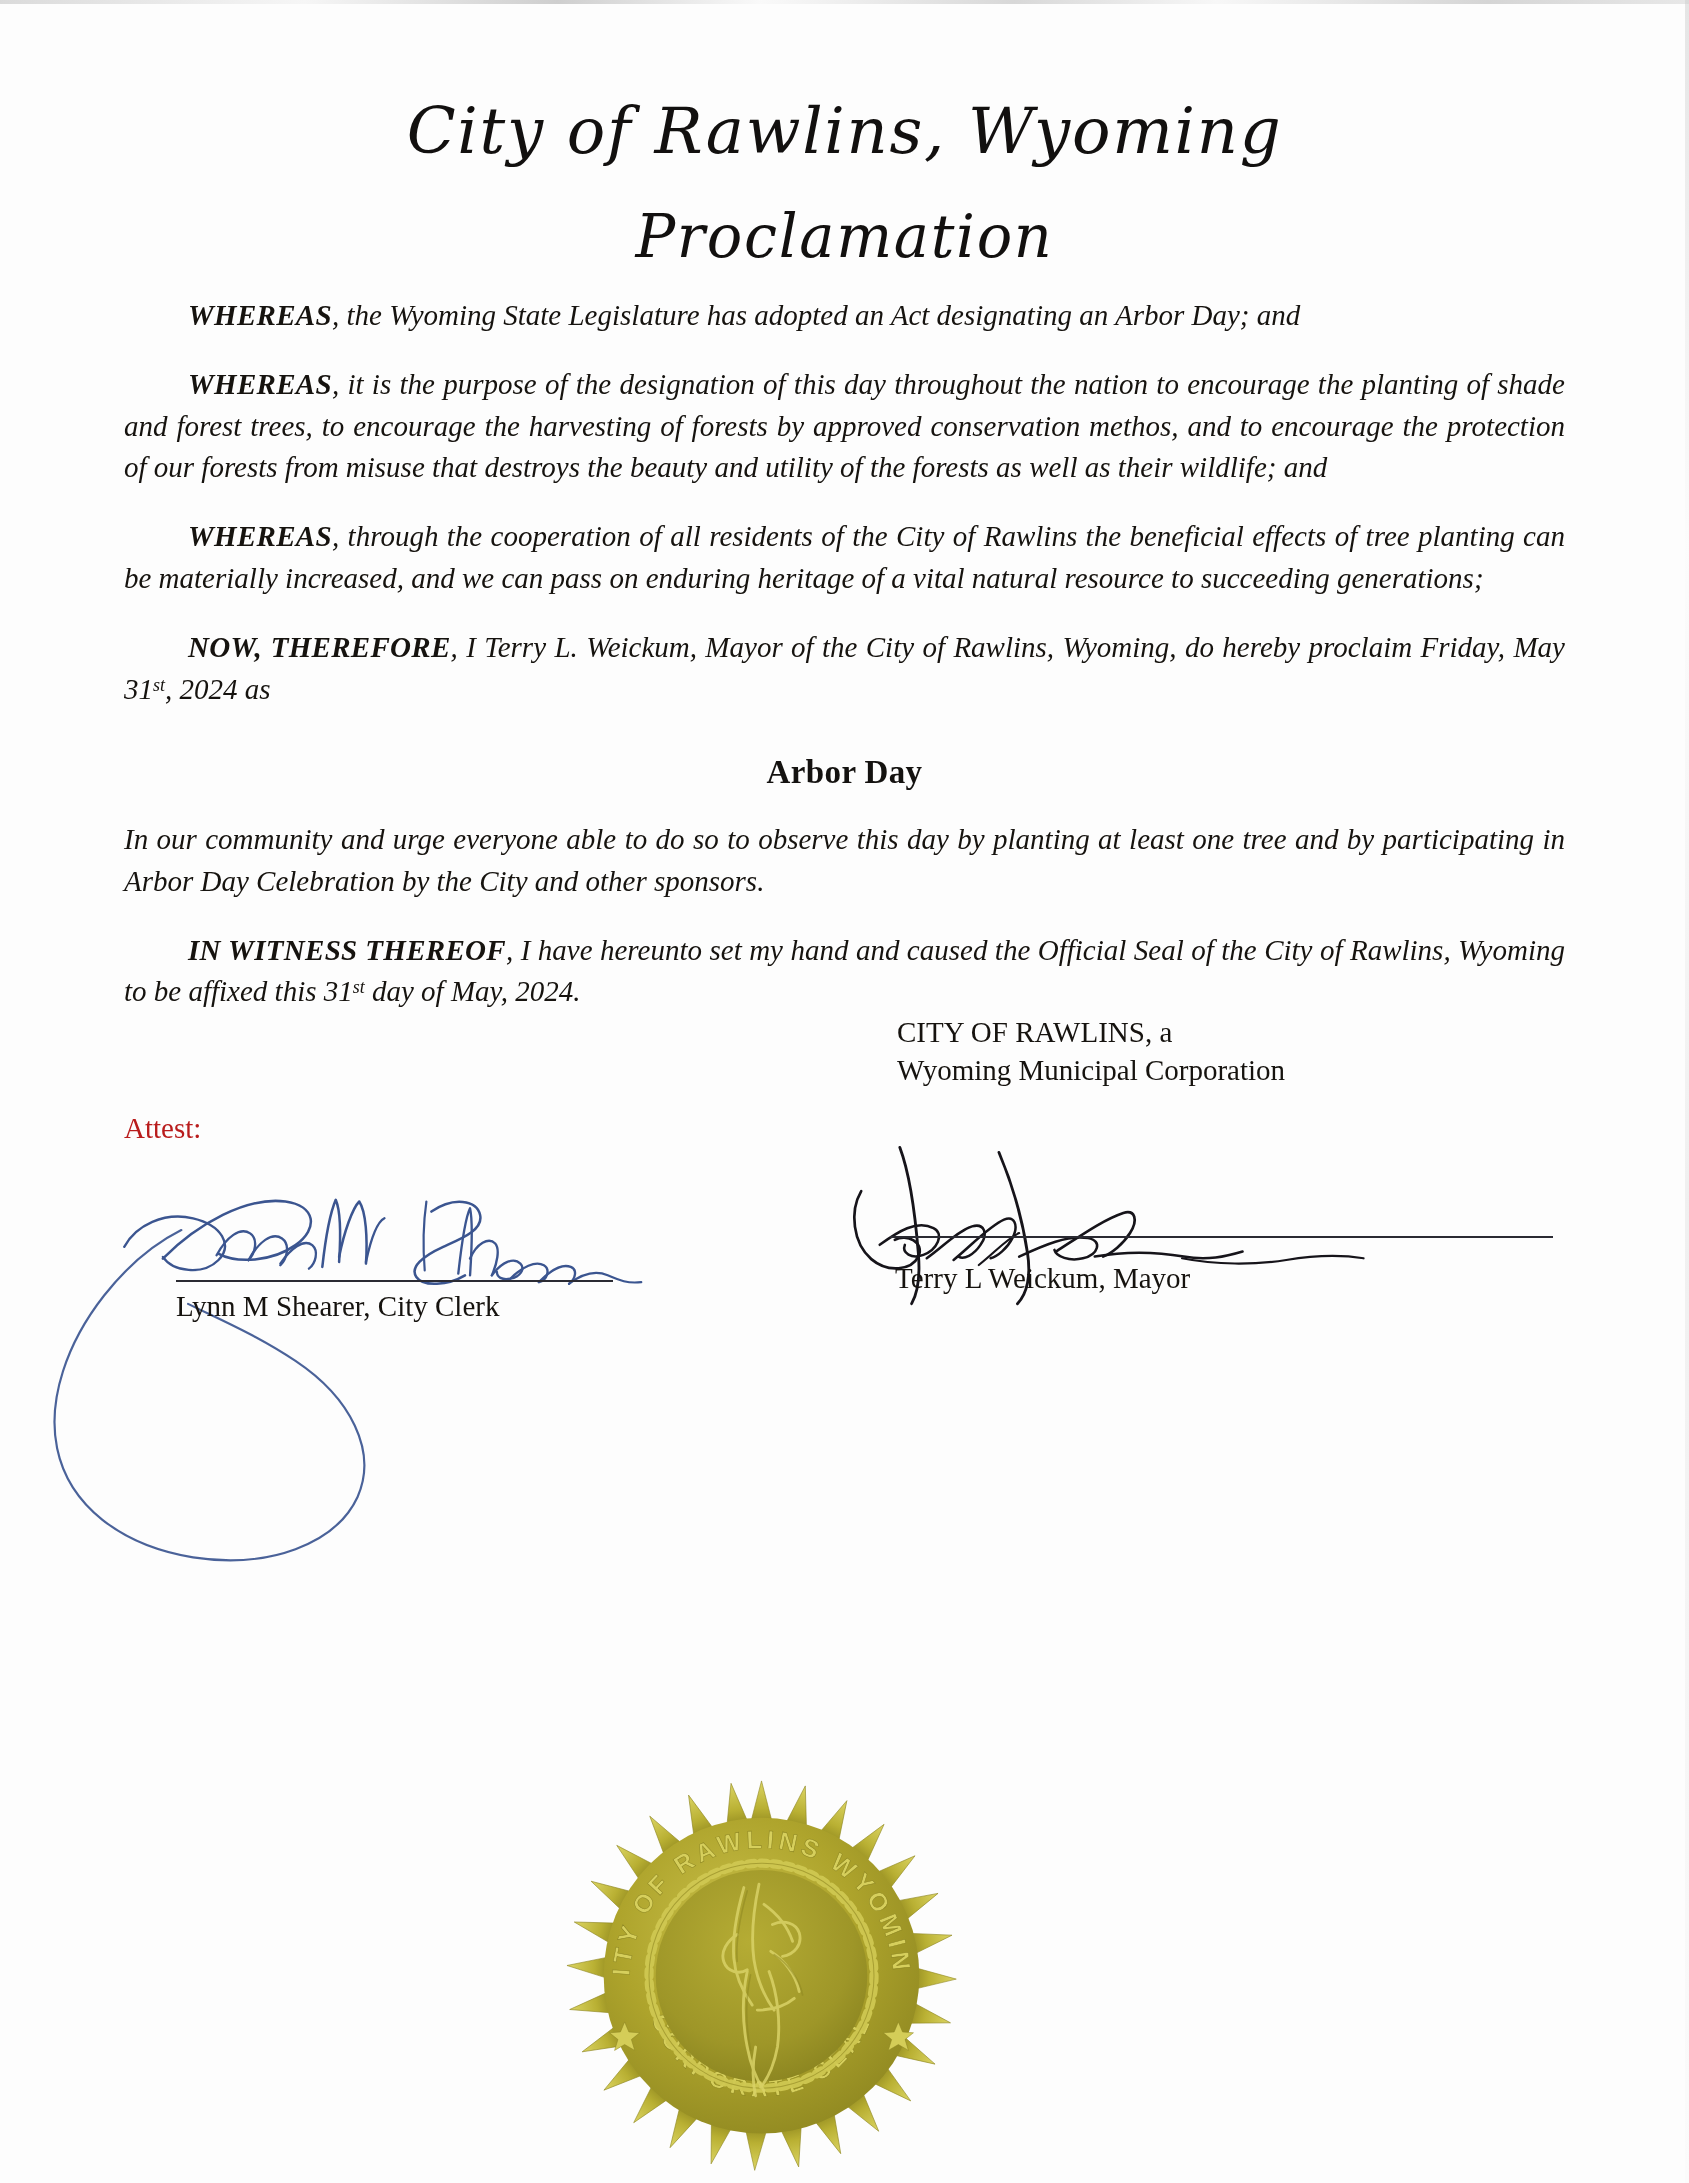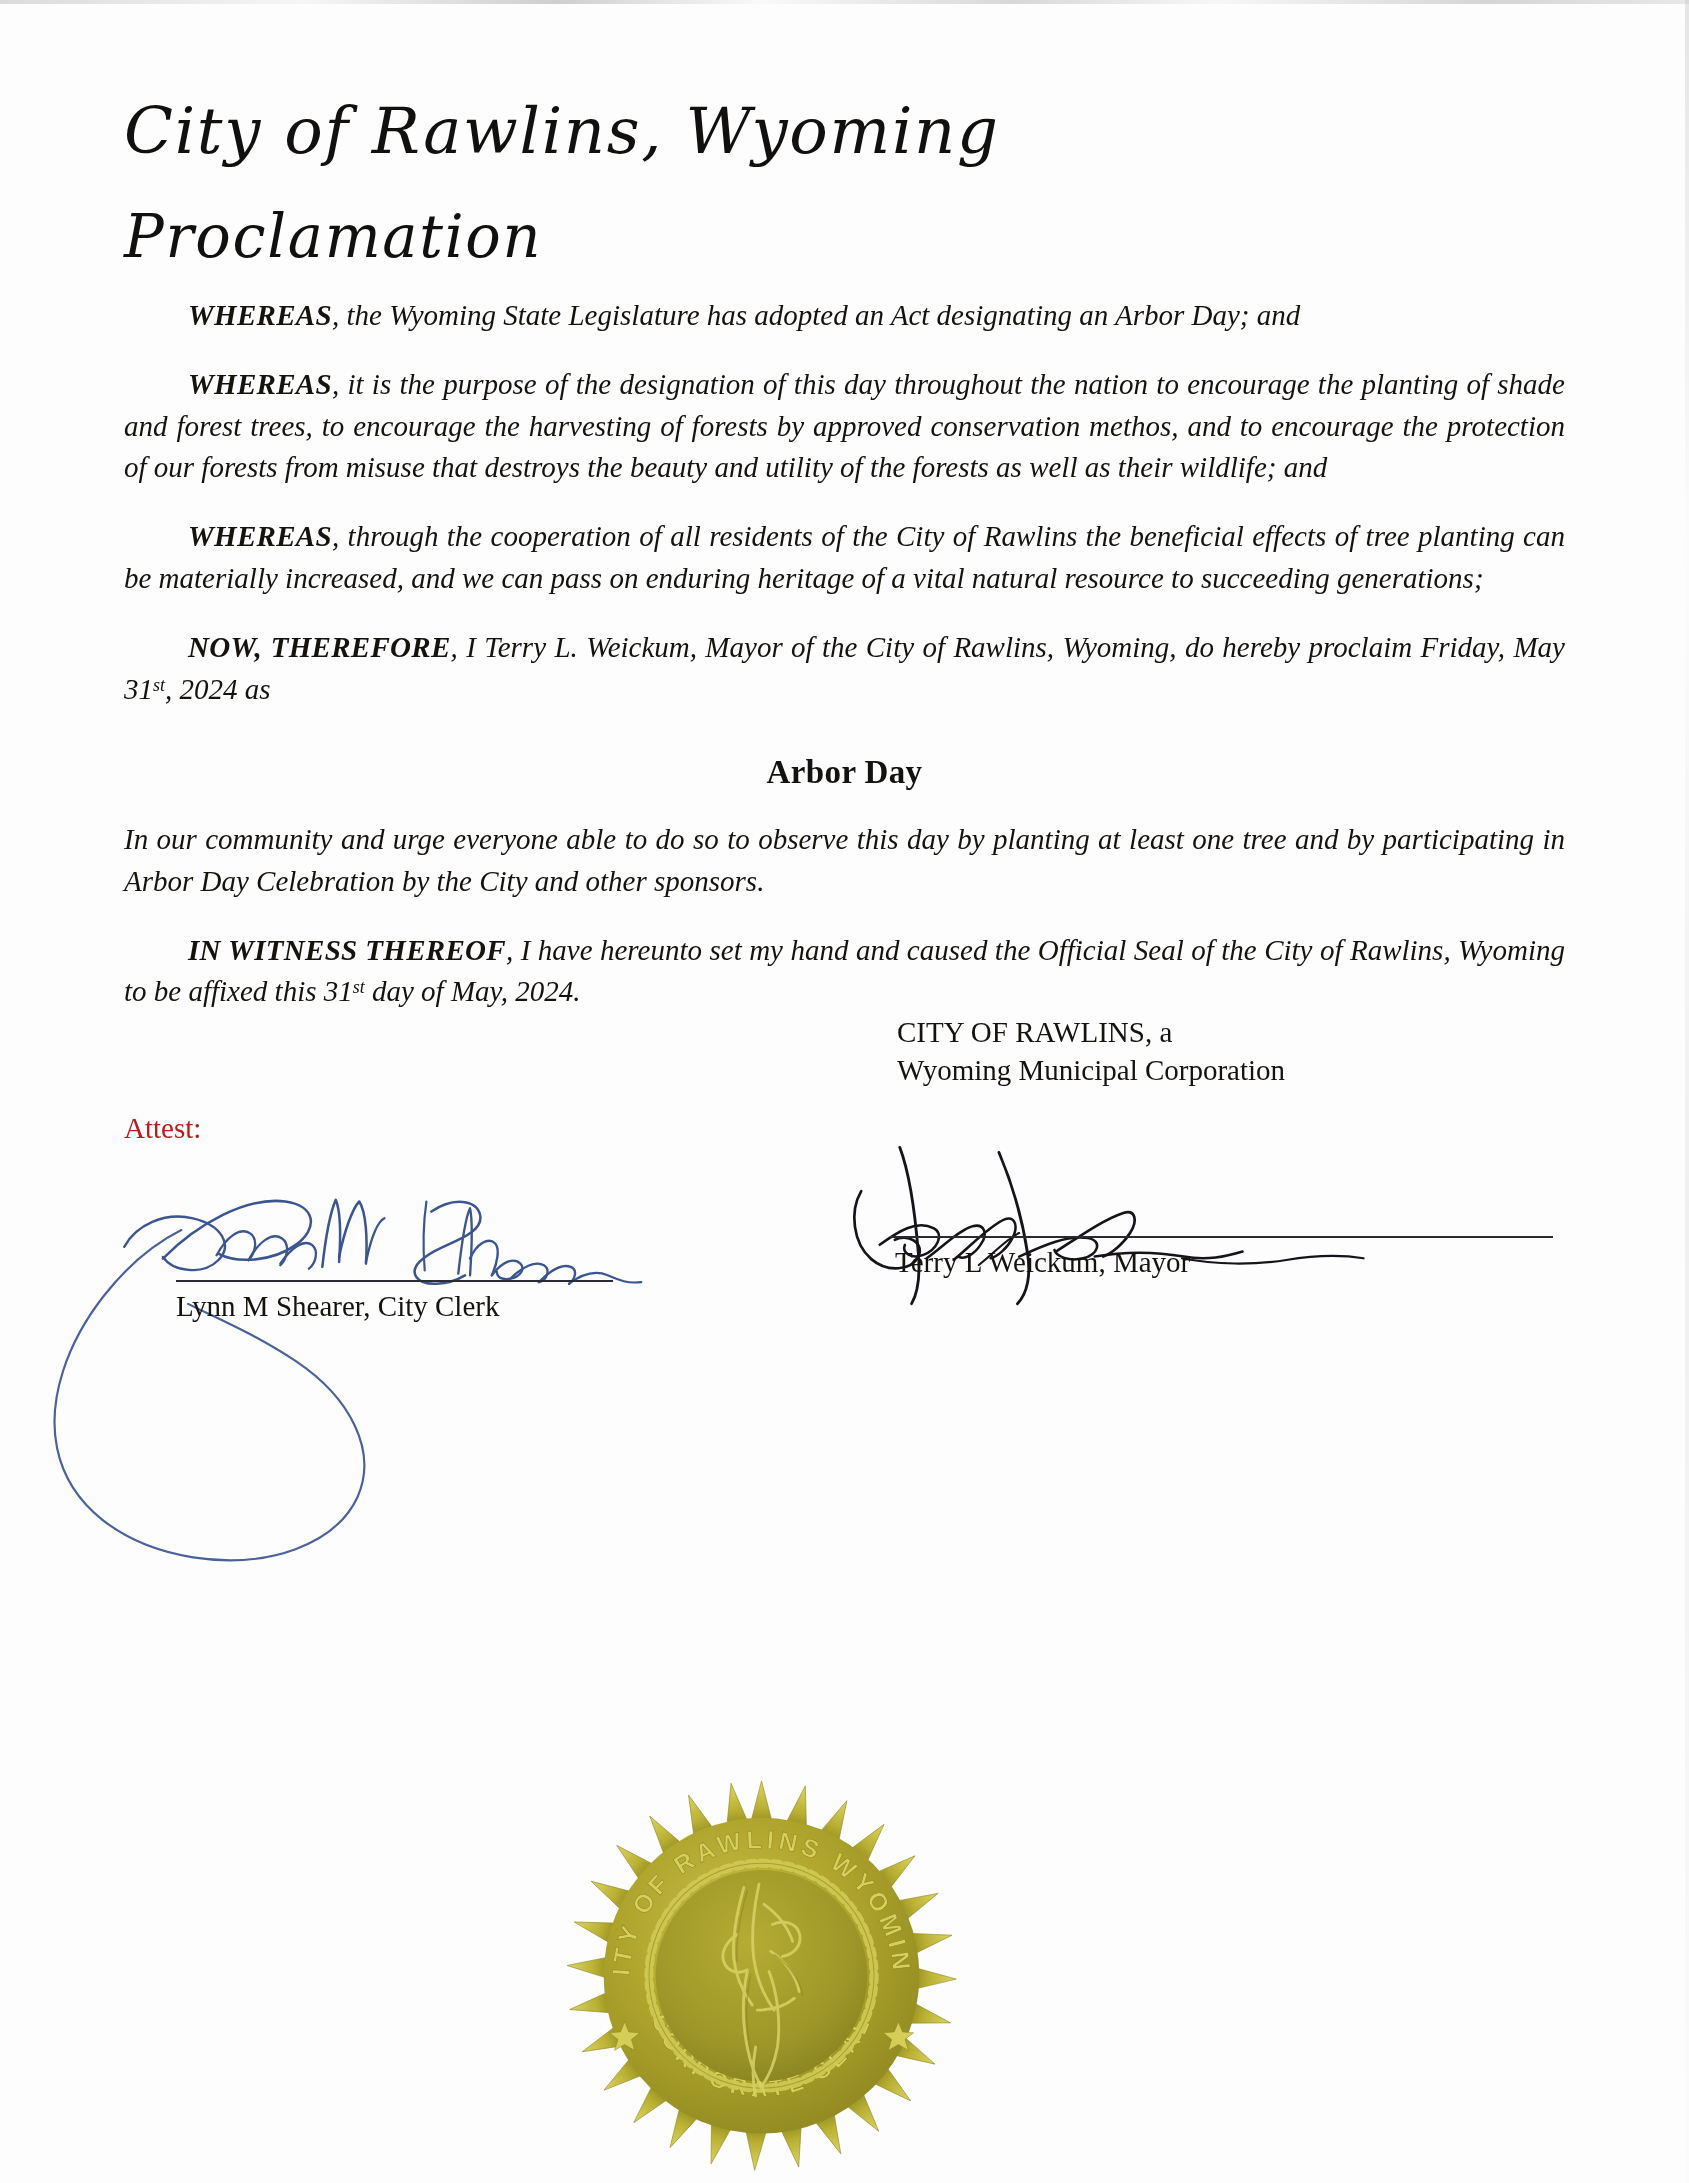--- a/index.html
+++ b/index.html
@@ -50,21 +50,21 @@
     left: 124px;
     top: 0;
     width: 1441px;
   }
 
   
   .script-title {
     font-family: "DejaVu Serif", "Liberation Serif", serif;
     font-style: italic;
     font-weight: 400;
-    text-align: left;
+    text-align: center;
     color: #12100f;
     letter-spacing: 1.7px;
   }
   .title-main {
     font-size: 64px;
     line-height: 1.0;
     padding-top: 99px;
   }
   .title-sub {
     font-size: 59px;
@@ -152,21 +152,21 @@
     width: 663px;
   }
   .clerk-line {
     left: 52px;
     top: 267px;
     width: 437px;
   }
   .mayor-name {
     position: absolute;
     left: 771px;
-    top: 233px;
+    top: 249px;
     font-size: 29px;
     color: #16130f;
     white-space: nowrap;
   }
   .clerk-name {
     position: absolute;
     left: 52px;
     top: 277px;
     font-size: 29px;
     color: #16130f;

